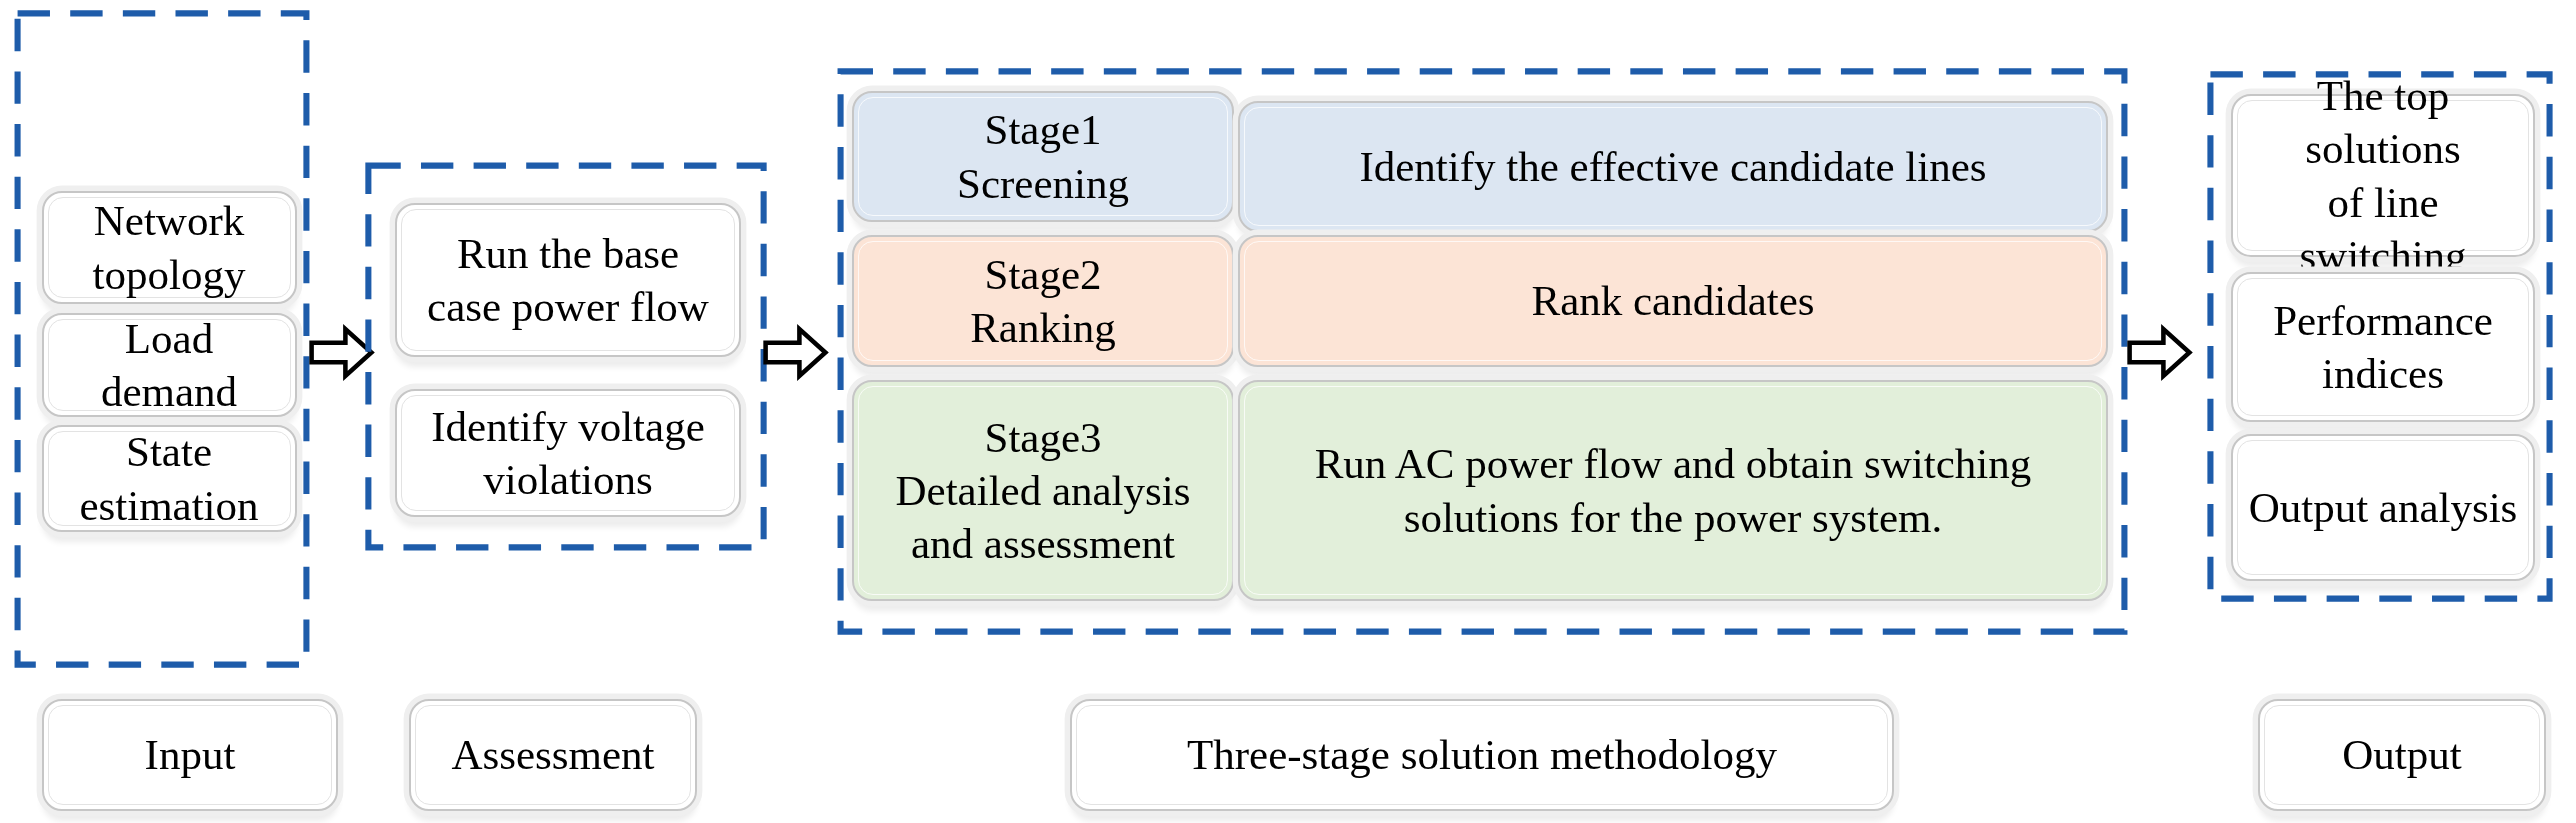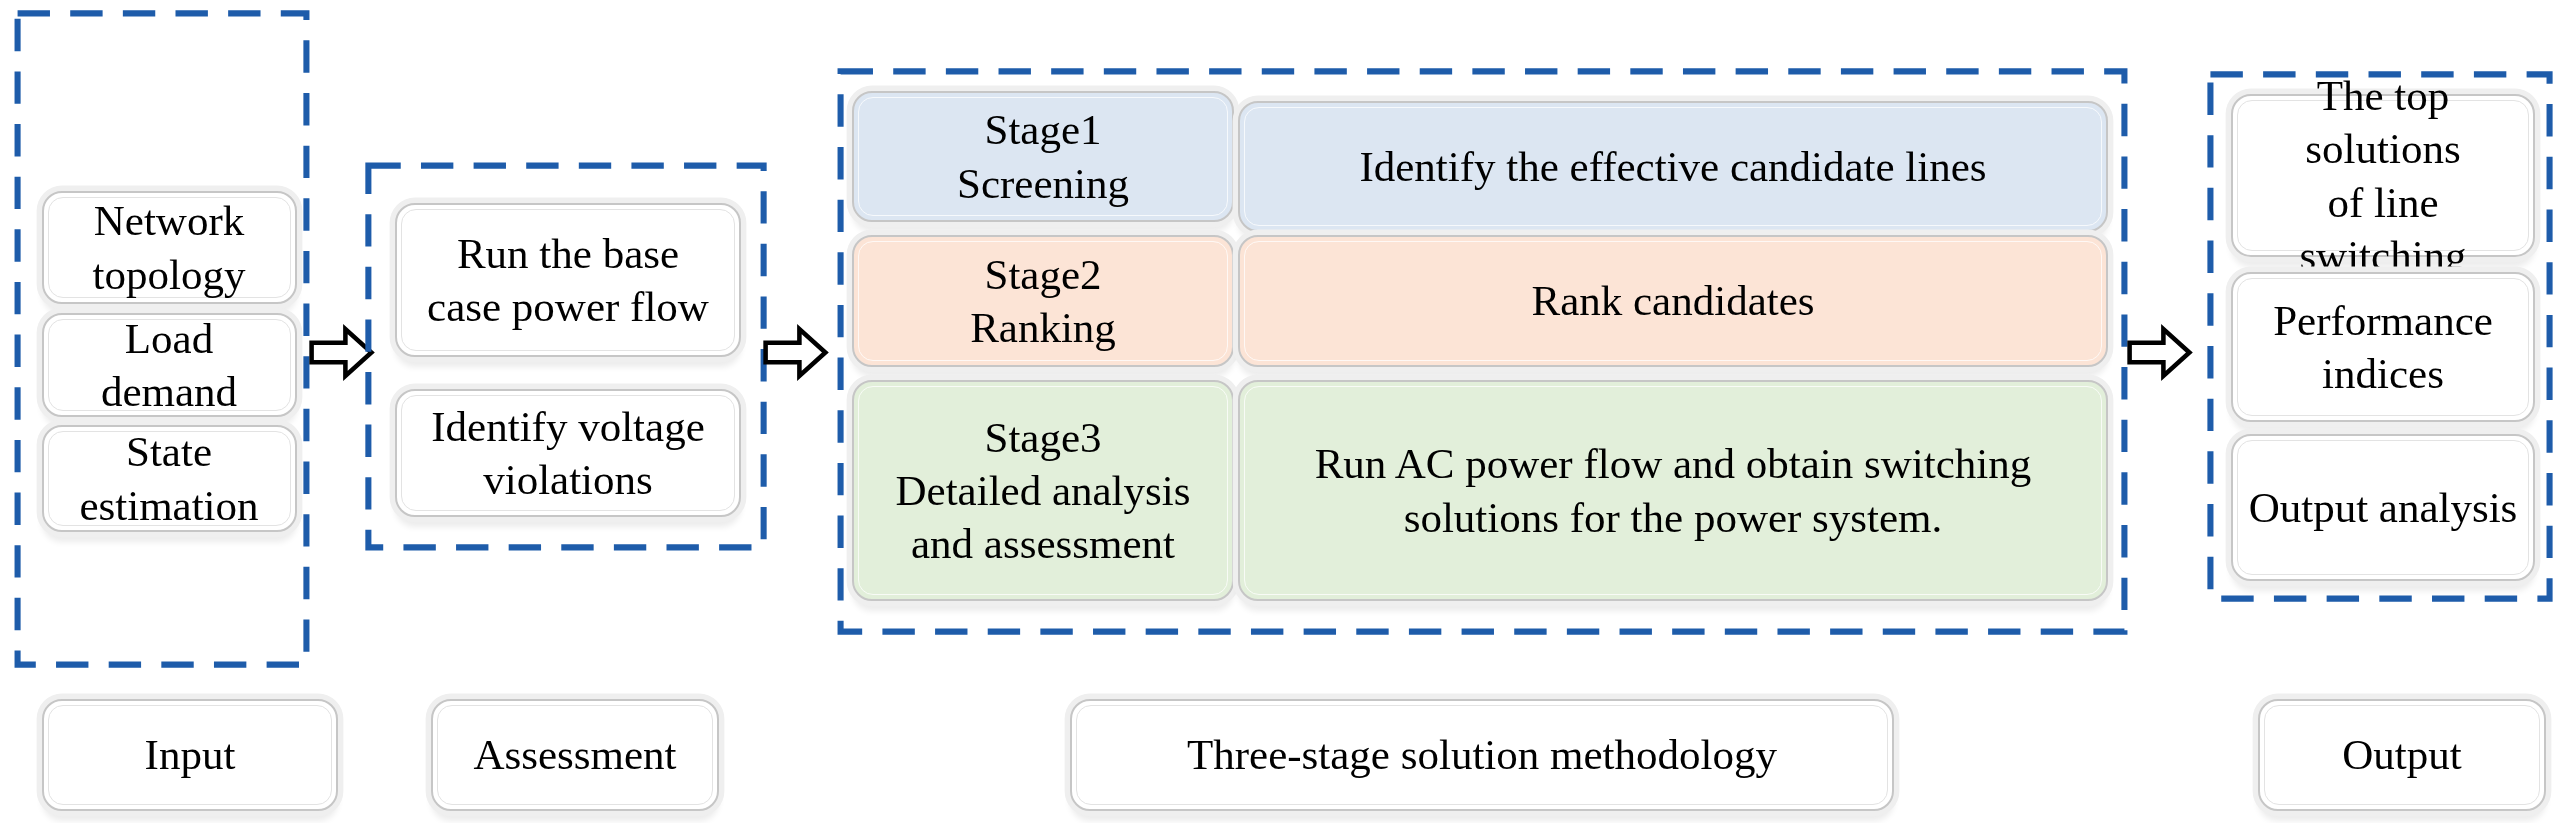--- a/index.html
+++ b/index.html
@@ -151,21 +151,21 @@
 indices</span>
     </div>
     <div class="panel" style="left:24px;top:363px;width:300px;height:143px;">
       <span class="lbl">Output analysis</span>
     </div>
   </section>
 
   <div class="panel" style="left:25px;top:699px;width:292px;height:108px;margin-left:17px;">
     <span class="lbl">Input</span>
   </div>
-  <div class="panel" style="left:431px;top:699px;width:284px;height:108px;">
+  <div class="panel" style="left:409px;top:699px;width:284px;height:108px;">
     <span class="lbl">Assessment</span>
   </div>
   <div class="panel" style="left:1070px;top:699px;width:820px;height:108px;">
     <span class="lbl">Three-stage solution methodology</span>
   </div>
   <div class="panel" style="left:2258px;top:699px;width:284px;height:108px;">
     <span class="lbl">Output</span>
   </div>
 
 </div>

